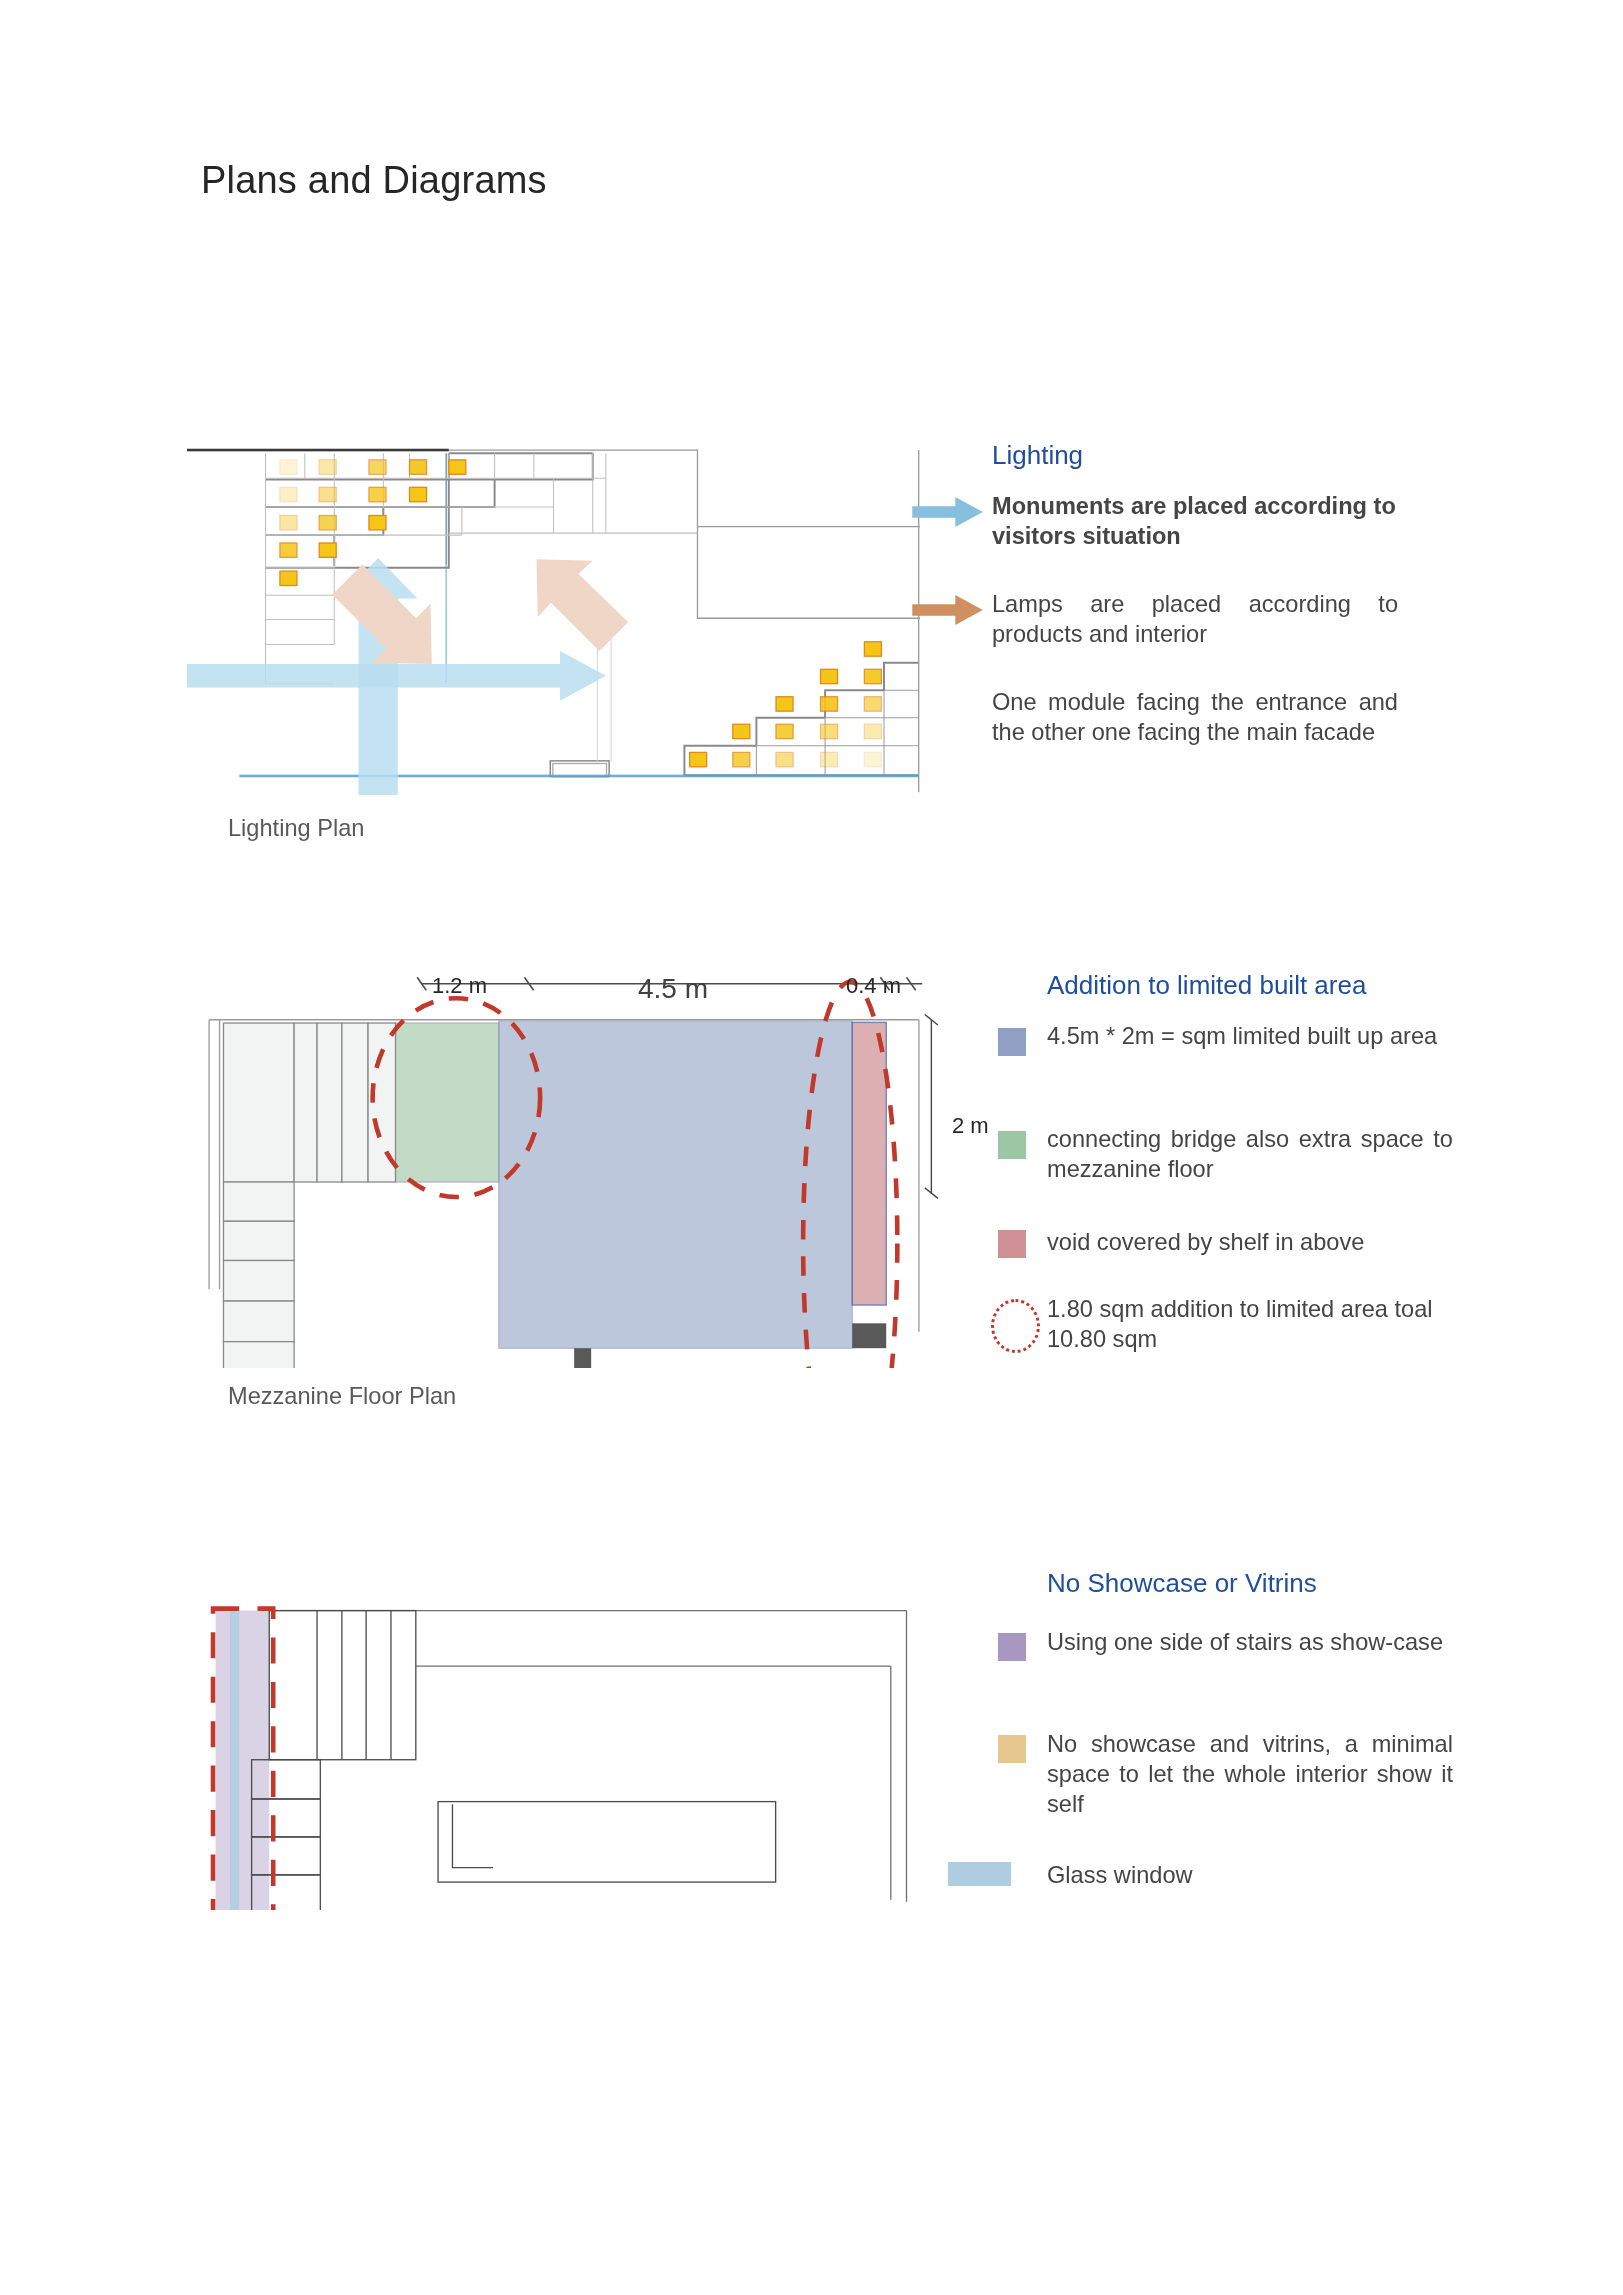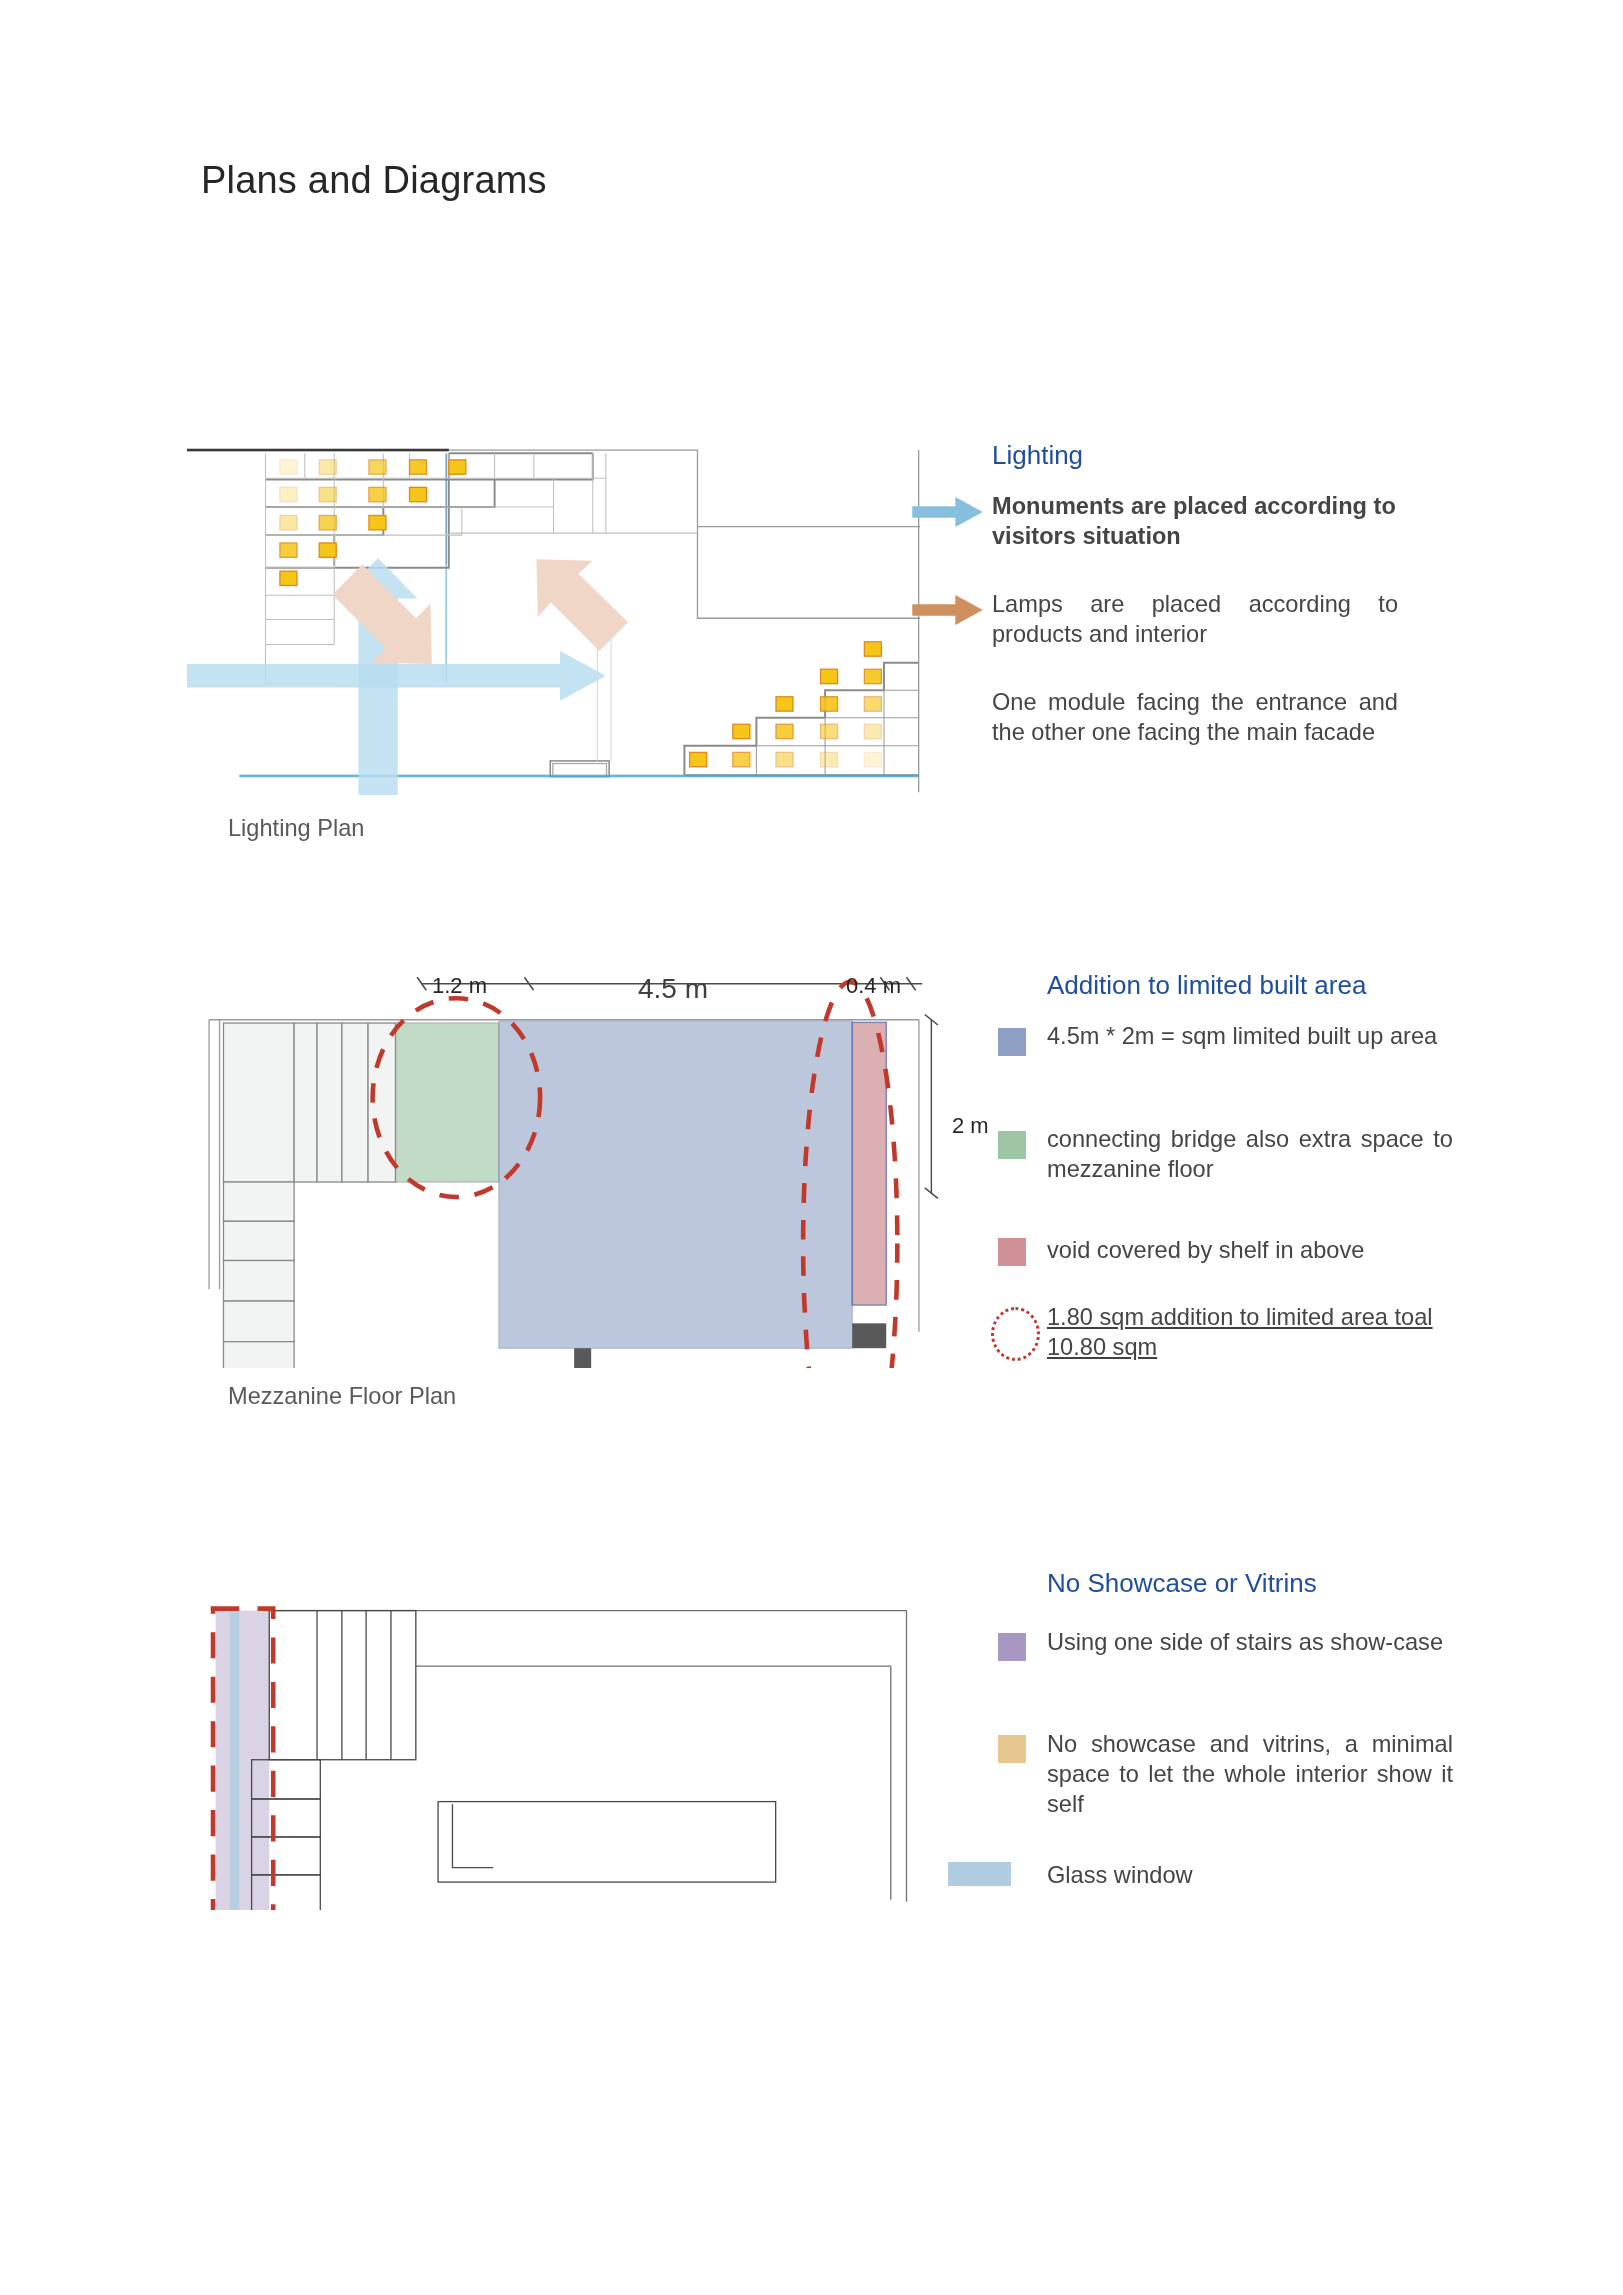--- a/index.html
+++ b/index.html
@@ -274,26 +274,26 @@
     <div class="legend-row" style="min-height:73px;margin-top:14.4px;">
       <div class="swatch-box" style="left:-49px;top:7.9px;background:#8fa0c4;"></div>
       <div class="legend-text nojust">4.5m * 2m = sqm limited built up area</div>
     </div>
 
     <div class="legend-row" style="min-height:73px;margin-top:30px;">
       <div class="swatch-box" style="left:-49px;top:7.9px;background:#9cc6a4;"></div>
       <div class="legend-text">connecting bridge also extra space to  mezzanine floor</div>
     </div>
 
-    <div class="legend-row" style="min-height:37px;margin-top:38px;">
+    <div class="legend-row" style="min-height:37px;margin-top:30px;">
       <div class="swatch-box" style="left:-49px;top:3.9px;background:#cf9195;"></div>
       <div class="legend-text nojust">void covered by shelf in above</div>
     </div>
 
-    <div class="legend-row" style="min-height:73px;margin-top:30px;text-decoration:underline;">
+    <div class="legend-row" style="min-height:73px;margin-top:30px;">
       <div class="dot-ellipse" style="left:-56px;top:5.2px;"></div>
       <div class="legend-text nojust">1.80 sqm addition to limited area toal 10.80 sqm</div>
     </div>
   </div>
 
   <div class="plan" style="left:196px;top:1581px;">
     <svg width="772" height="347" viewBox="0 0 1180 530">
 
       <g stroke="#6f6f6f" stroke-width="2" fill="none">
         <line x1="110" y1="45" x2="1086" y2="45"></line>

